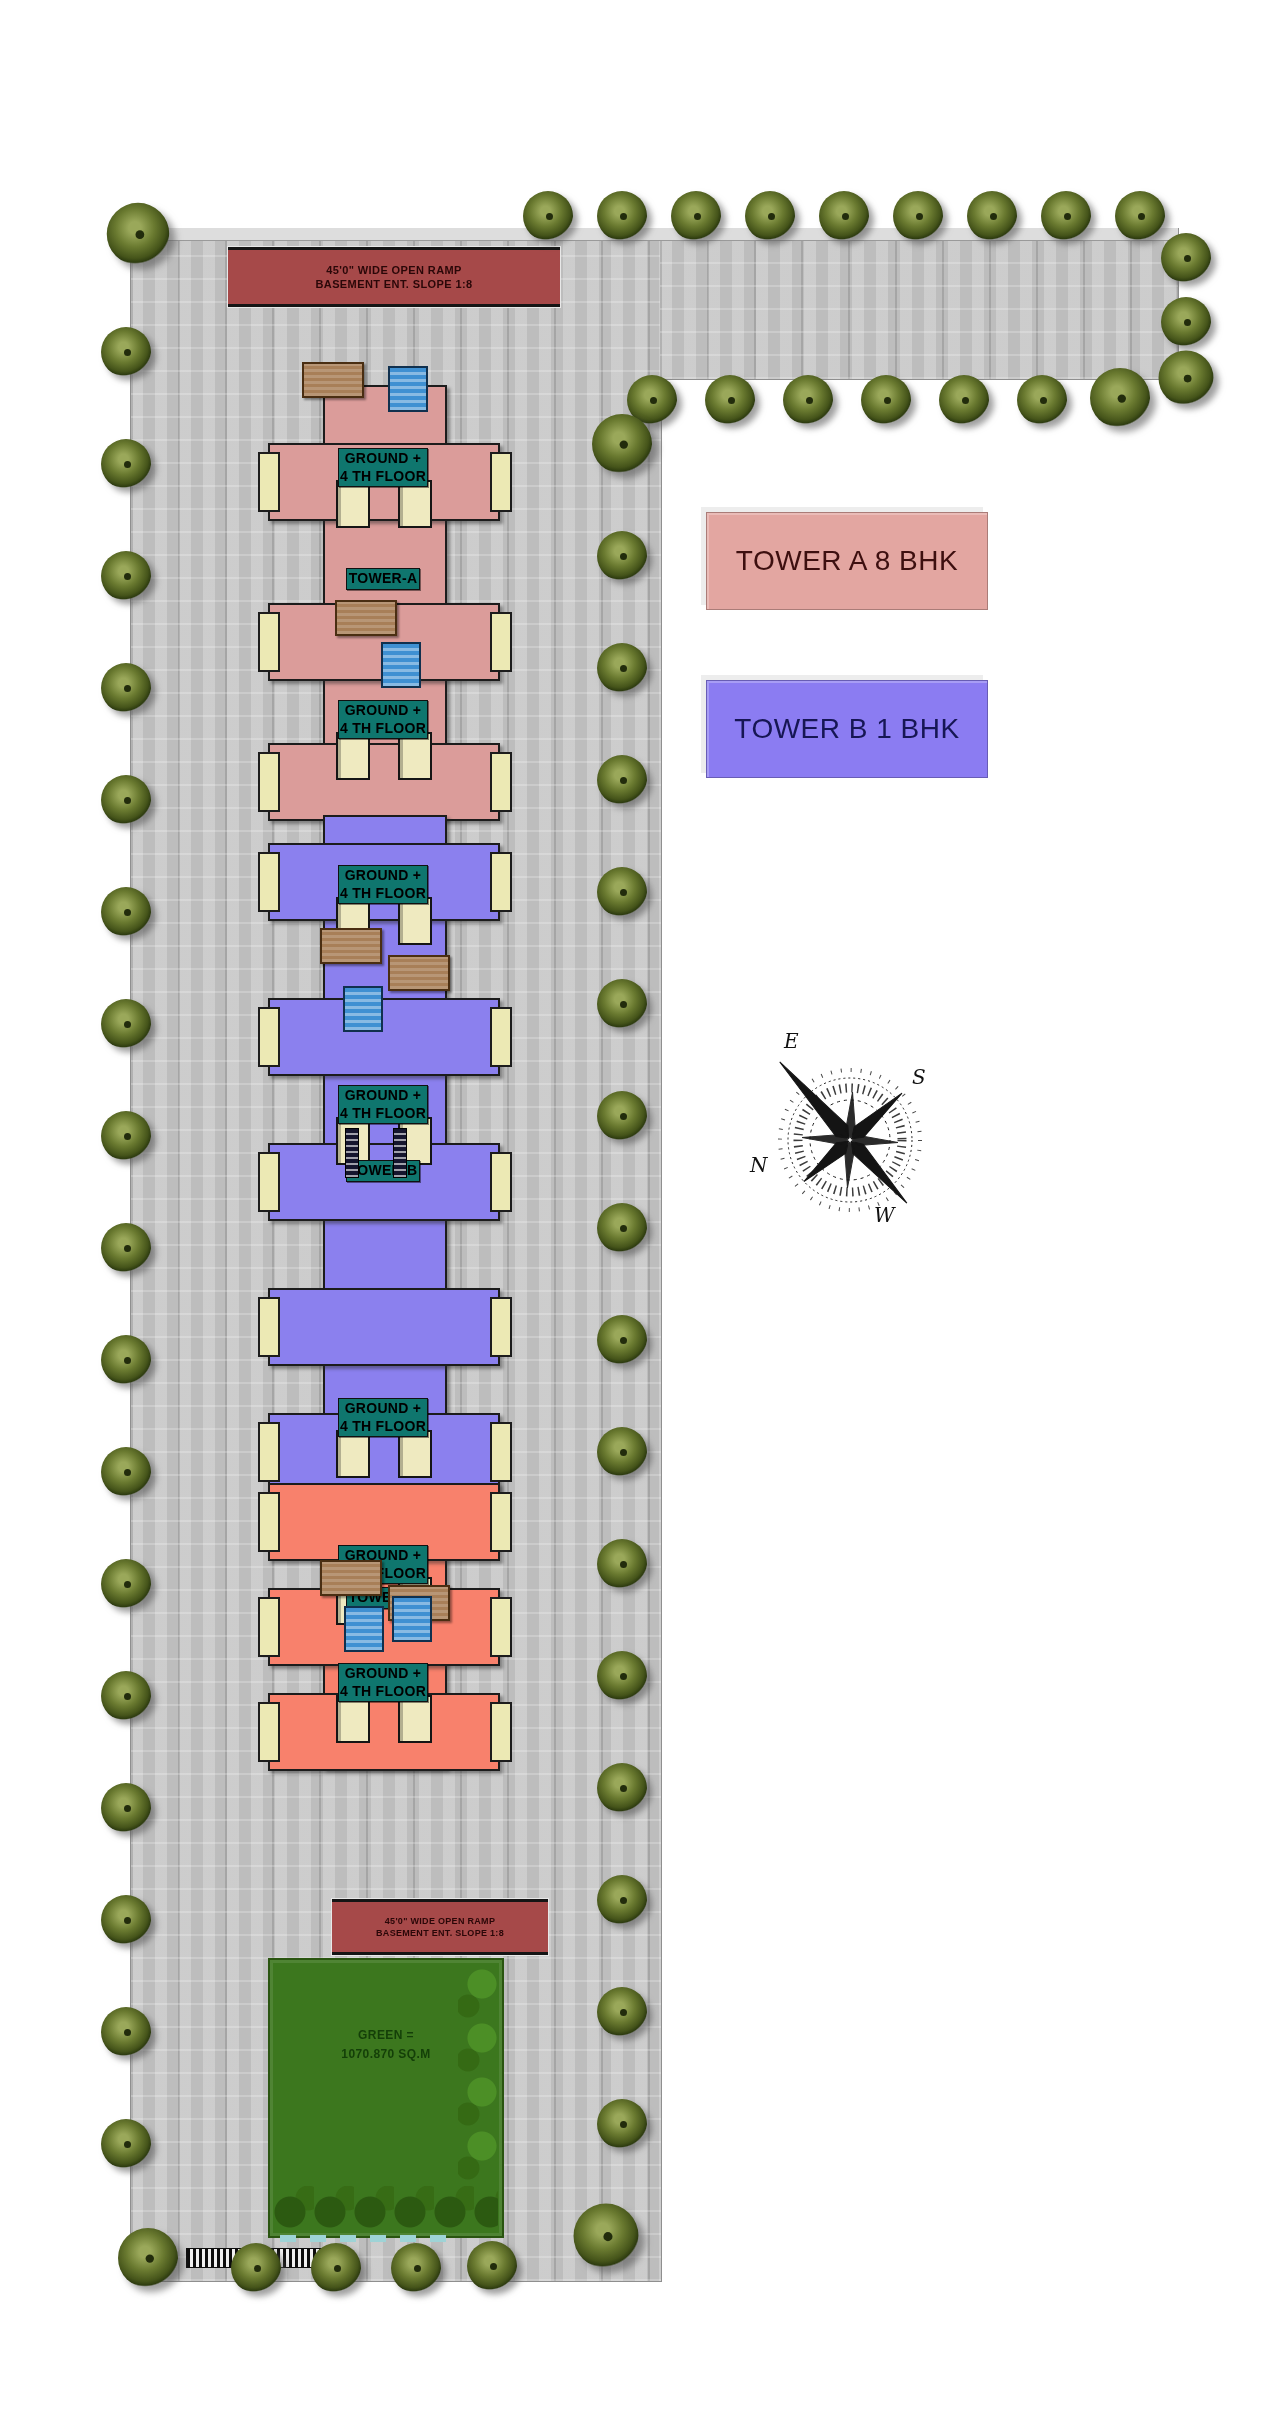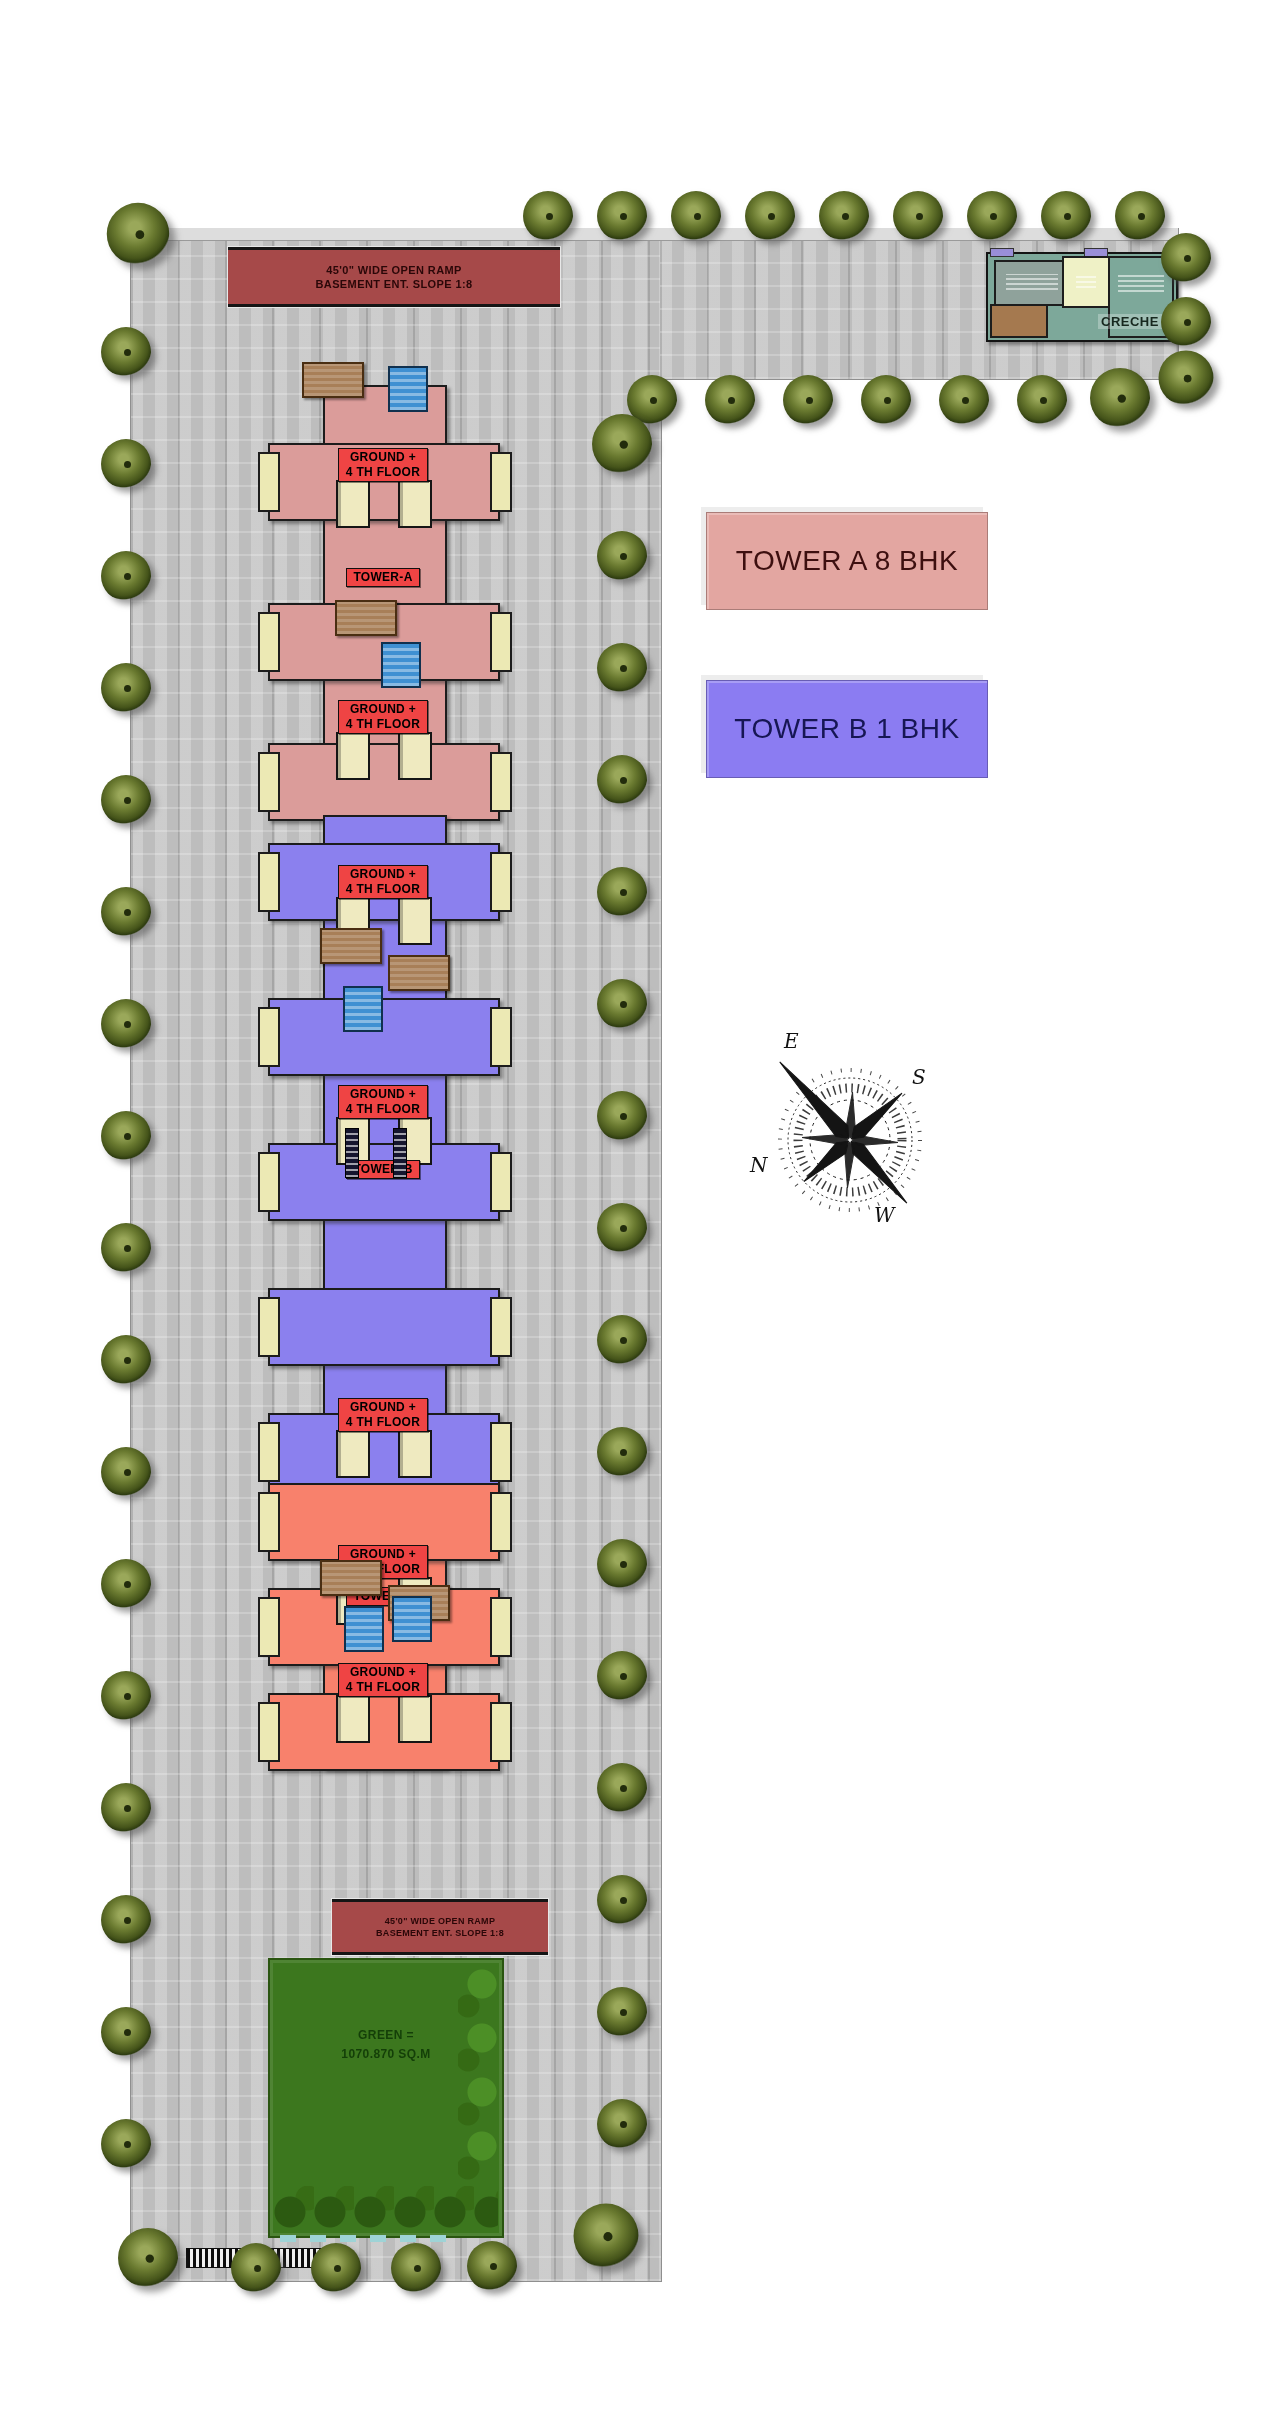--- a/index.html
+++ b/index.html
@@ -29,22 +29,22 @@
 
   
   .tower{position:absolute;z-index:3;}
   .spine{position:absolute;left:51px;top:0;width:120px;height:100%;
     border:2px solid #1c1c1c;box-shadow:3px 3px 3px rgba(40,40,40,.45);}
   .wing{position:absolute;left:-4px;width:228px;height:74px;
     border:2px solid #1c1c1c;box-shadow:3px 3px 3px rgba(40,40,40,.45);}
   .endroom{position:absolute;width:18px;height:56px;background:#ece9b4;border:2px solid #1c1c1c;z-index:4;}
   .smallroom{position:absolute;width:30px;height:44px;background:#efeac0;border:2px solid #151515;z-index:4;
     background-image:linear-gradient(90deg, rgba(0,0,0,.25) 0 3px, transparent 3px);}
-  .flabel{position:absolute;left:50%;transform:translateX(-50%);width:88px;background:#ef4444;
-    border:1px solid #101010;font-weight:bold;font-size:12px;line-height:1.25;letter-spacing:.3px;
+  .flabel{position:absolute;left:50%;transform:translateX(-50%);width:88px;background:#0f766e;
+    border:1px solid #101010;font-weight:bold;font-size:14px;line-height:1.25;letter-spacing:.3px;
     text-align:center;white-space:pre-line;padding:1px 0;z-index:5;box-shadow:1px 1px 0 rgba(0,0,0,.45);}
   .nlabel{width:72px;white-space:nowrap;text-align:center;}
 
   
   .mat{position:absolute;width:58px;height:32px;background:#a87f58;border:2px solid #4a2e12;z-index:4;
     box-shadow:2px 2px 2px rgba(0,0,0,.4);
     background-image:repeating-linear-gradient(0deg, rgba(255,255,255,.18) 0 3px, transparent 3px 6px);}
   .tank{position:absolute;width:36px;height:42px;background:#3f90d2;border:2px solid #10304e;z-index:4;
     background-image:repeating-linear-gradient(0deg, rgba(255,255,255,.38) 0 3px, transparent 3px 7px);}
   .winpair{position:absolute;width:12px;height:48px;background:#15152e;border:1px solid #000;z-index:4;
@@ -99,35 +99,20 @@
 
   <div class="banner banner-top">
     <span>45'0" WIDE OPEN RAMP</span>
     <span>BASEMENT ENT. SLOPE 1:8</span>
   </div>
   <div class="banner banner-bottom">
     <span>45'0" WIDE OPEN RAMP</span>
     <span>BASEMENT ENT. SLOPE 1:8</span>
   </div>
 
-  <div class="creche">
-    <div class="cr-tick" style="left:2px;"></div>
-    <div class="cr-tick" style="left:96px;"></div>
-    <div class="cr-room" style="left:6px;top:6px;width:76px;height:42px;background:#8fa29b;">
-      <div class="cr-bar" style="left:10px;top:12px;width:52px;height:16px;"></div>
-    </div>
-    <div class="cr-room" style="left:74px;top:2px;width:44px;height:48px;background:#eff1c6;">
-      <div class="cr-bar" style="left:12px;top:16px;width:20px;height:14px;"></div>
-    </div>
-    <div class="cr-room" style="left:2px;top:50px;width:54px;height:30px;background:#a5794f;"></div>
-    <div class="cr-room" style="left:120px;top:2px;width:62px;height:78px;background:#7da89a;">
-      <div class="cr-bar" style="left:8px;top:16px;width:46px;height:18px;"></div>
-    </div>
-    <div class="creche-label">CRECHE</div>
-  </div>
 
   <svg class="compass" width="260" height="260" viewBox="0 0 260 260">
     <g transform="translate(130,140)">
       <g stroke="#1a1a1a" fill="none">
         <circle r="40" stroke-dasharray="3 4"></circle>
         <circle r="52" stroke-width="9" stroke-dasharray="1.5 4.5" opacity="0.85"></circle>
         <circle r="62" stroke-dasharray="2 3"></circle>
         <circle r="70" stroke-width="4" stroke-dasharray="1 9" opacity="0.8"></circle>
       </g>
       <g transform="rotate(-42)" fill="#141414" stroke="#141414" stroke-width="1">

